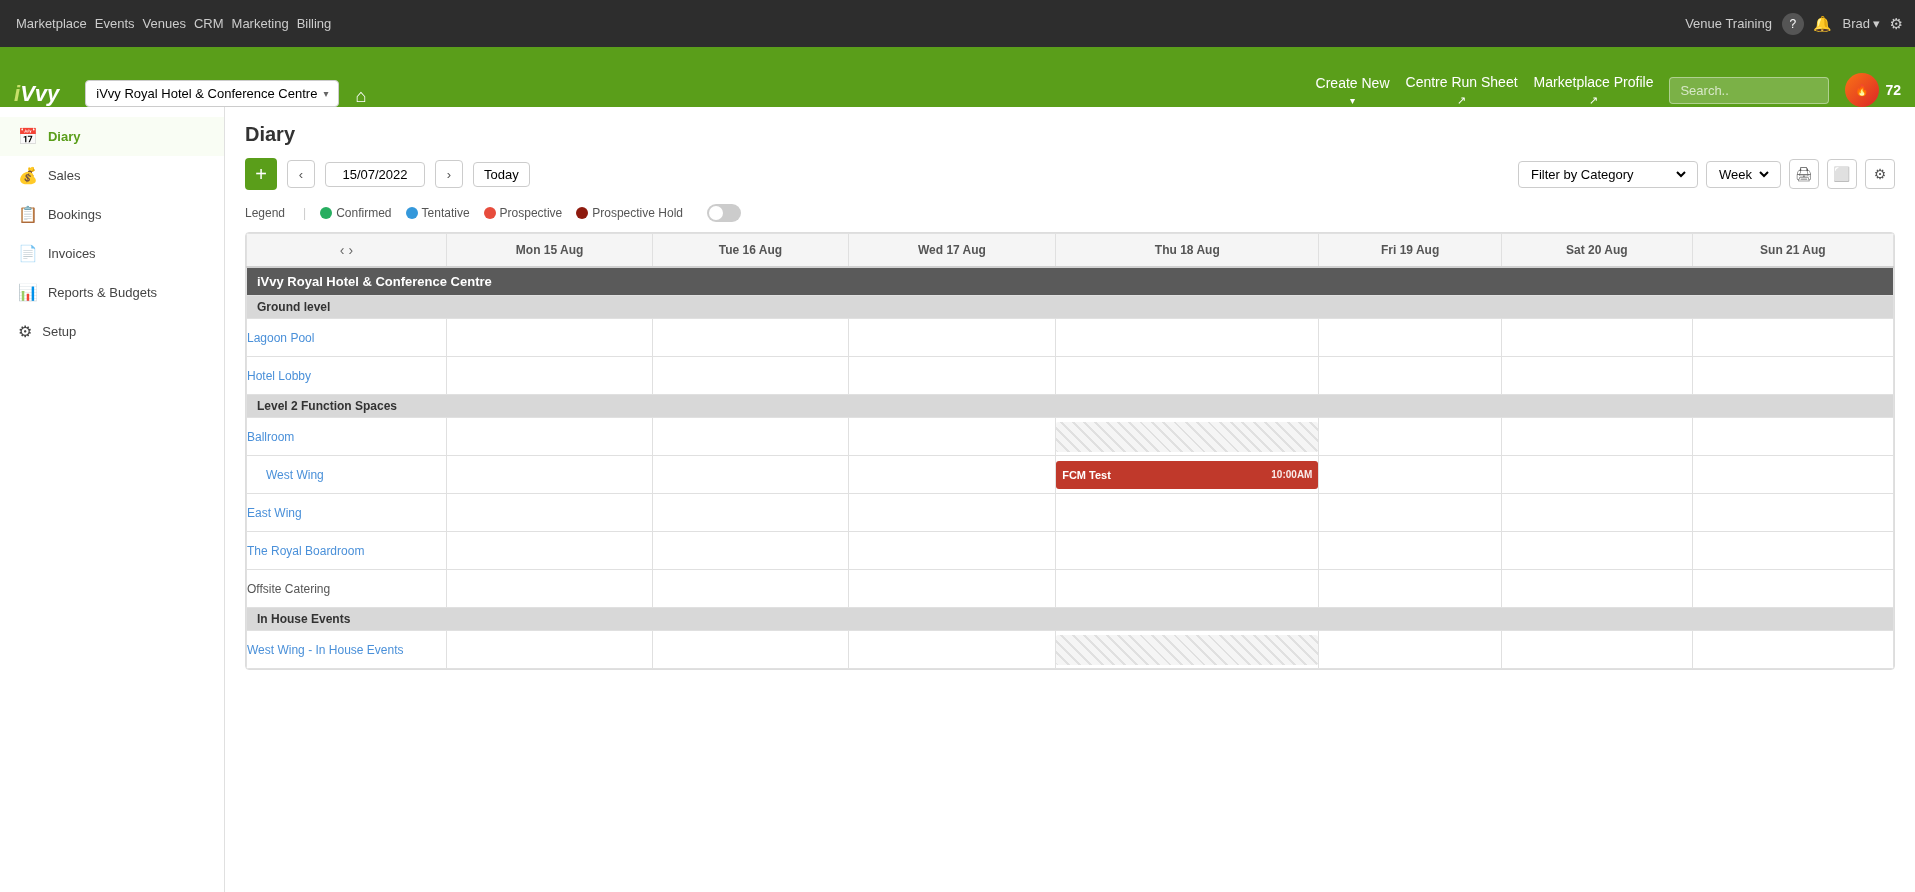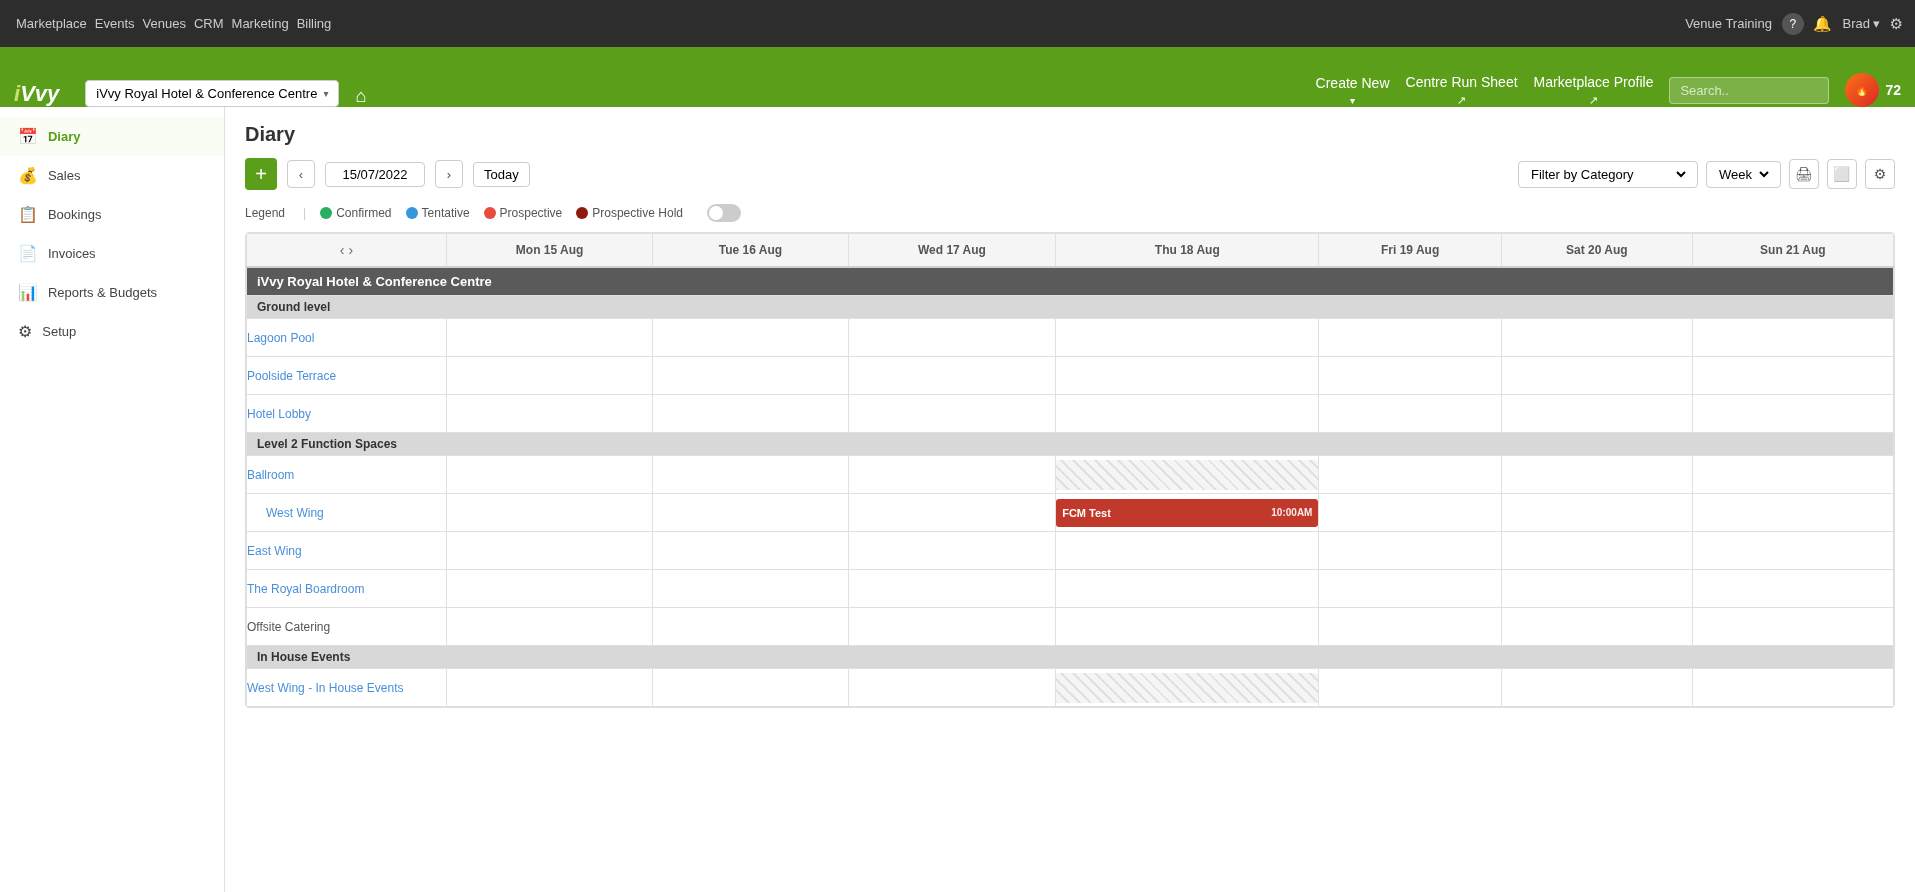--- a/index.html
+++ b/index.html
@@ -464,30 +464,20 @@
               <td class="room-name"><span style="color:#4a90d9;">Lagoon Pool</span></td>
               <td class="cal-cell"></td>
               <td class="cal-cell"></td>
               <td class="cal-cell"></td>
               <td class="cal-cell"></td>
               <td class="cal-cell"></td>
               <td class="cal-cell"></td>
               <td class="cal-cell"></td>
             </tr>
             <tr class="room-row">
-              <td class="room-name"><span style="color:#4a90d9;">Poolside Terrace</span></td>
-              <td class="cal-cell"></td>
-              <td class="cal-cell"></td>
-              <td class="cal-cell"></td>
-              <td class="cal-cell"></td>
-              <td class="cal-cell"></td>
-              <td class="cal-cell"></td>
-              <td class="cal-cell"></td>
-            </tr>
-            <tr class="room-row">
               <td class="room-name"><span style="color:#4a90d9;">Hotel Lobby</span></td>
               <td class="cal-cell"></td>
               <td class="cal-cell"></td>
               <td class="cal-cell"></td>
               <td class="cal-cell"></td>
               <td class="cal-cell"></td>
               <td class="cal-cell"></td>
               <td class="cal-cell"></td>
             </tr>
             <tr class="level-section-row">

